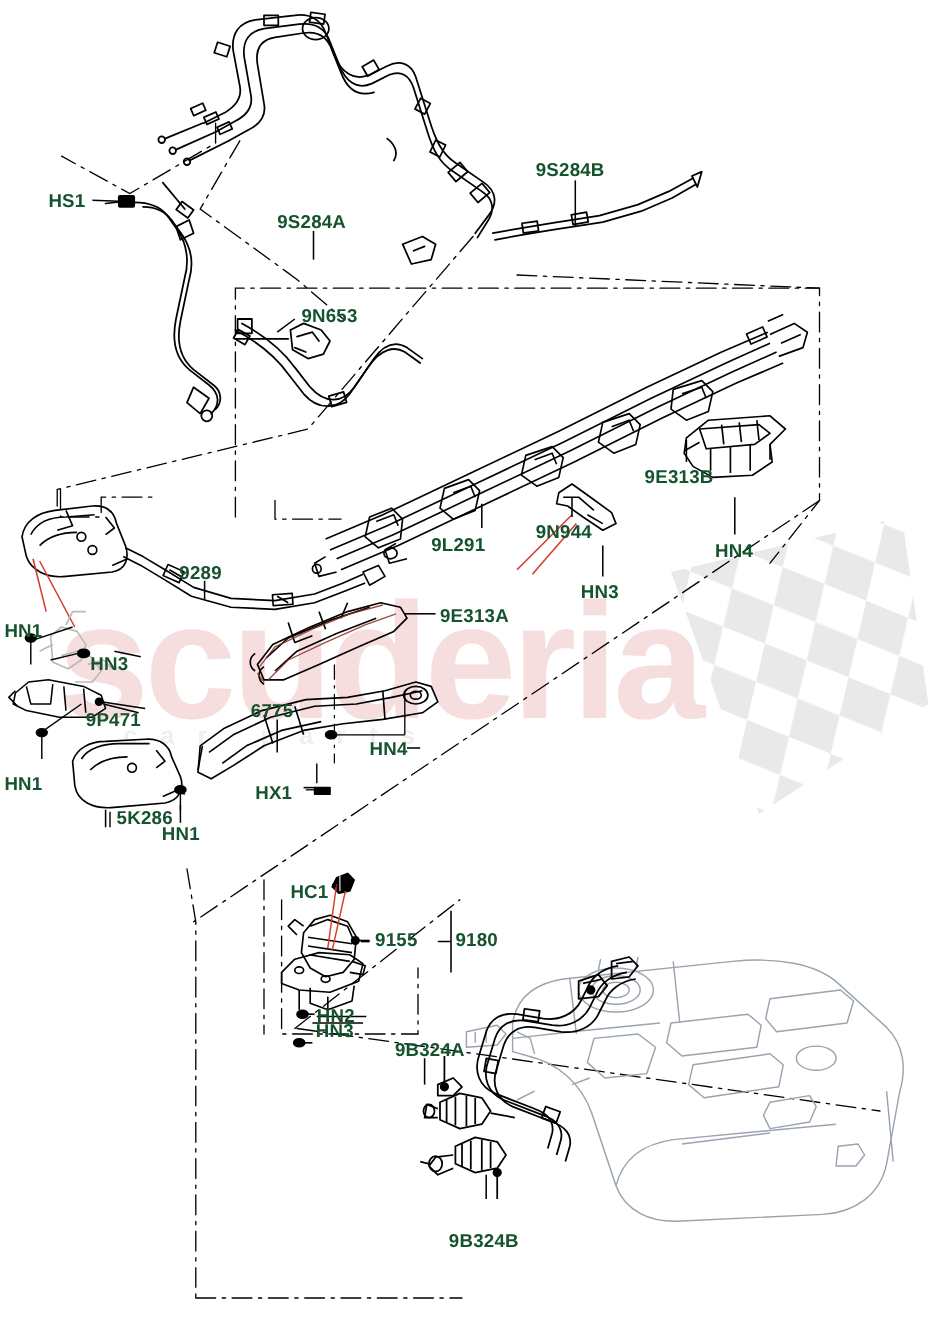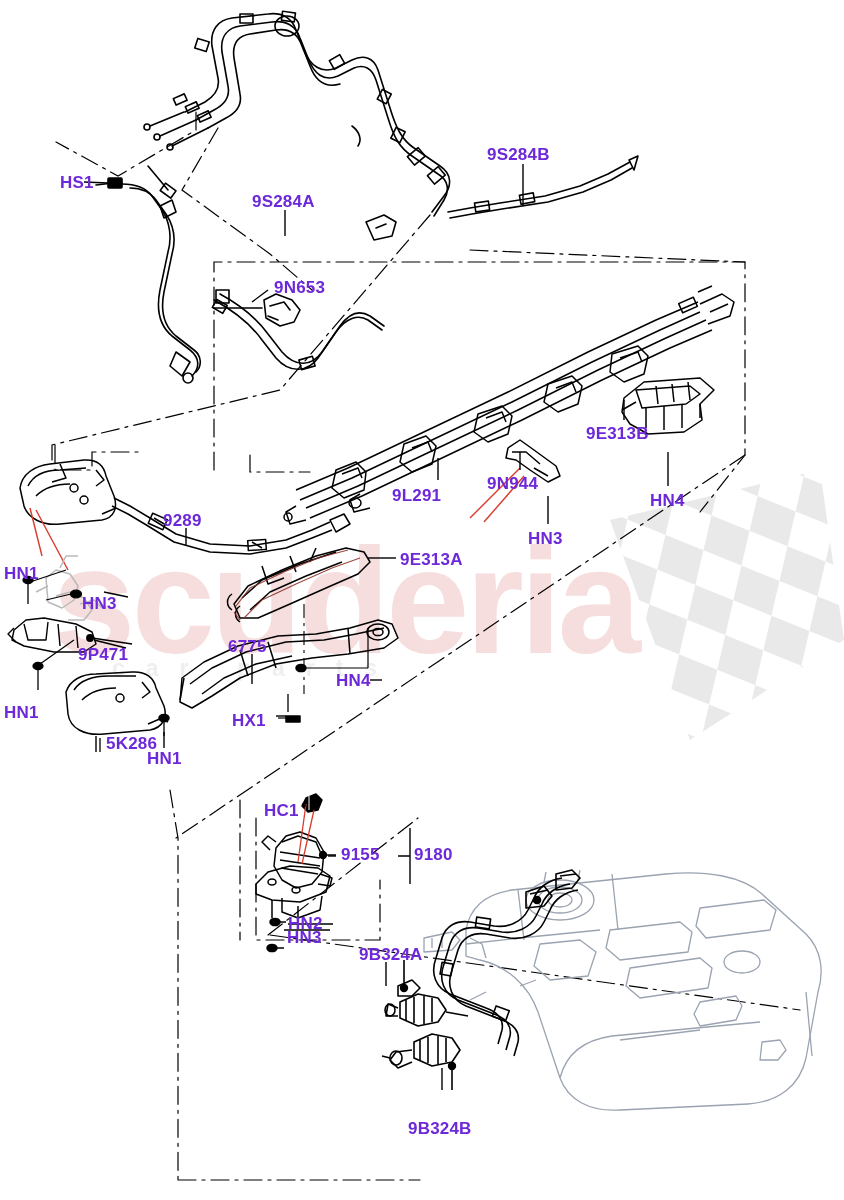--- a/index.html
+++ b/index.html
@@ -19,21 +19,21 @@
   }
   #diagram-svg {
     position: absolute;
     left: 0;
     top: 0;
     width: 844px;
     height: 1200px;
   }
   .callout {
     position: absolute;
-    color: #6d28d9;
+    color: #14532d;
     font-family: "Liberation Sans", sans-serif;
     font-size: 17px;
     font-weight: 700;
     letter-spacing: 0.2px;
     white-space: nowrap;
     line-height: 1;
   }
   .wm-text {
     position: absolute;
     font-family: "Liberation Sans", sans-serif;
@@ -461,21 +461,21 @@
       <path d="M306,806 L302,804"></path>
       <path d="M336,856 L328,856"></path>
       <path d="M410,856 L410,828 M410,856 L410,884 M410,856 L398,856"></path>
       <path d="M333,924 L288,924"></path>
       <path d="M330,930 L284,930"></path>
       <path d="M386,962 L386,986"></path>
       <path d="M442,1090 L442,1068"></path>
     </g>
   </svg>
 
-  <div class="callout" style="left:60px;  top:174px;text-align:right;">HS1</div>
+  <div class="callout" style="left:44px;  top:174px;text-align:right;">HS1</div>
   <div class="callout" style="left:252px; top:193px;">9S284A</div>
   <div class="callout" style="left:487px; top:146px;">9S284B</div>
   <div class="callout" style="left:274px; top:279px;">9N653</div>
   <div class="callout" style="left:586px; top:425px;">9E313B</div>
   <div class="callout" style="left:392px; top:487px;">9L291</div>
   <div class="callout" style="left:487px; top:475px;">9N944</div>
   <div class="callout" style="left:650px; top:492px;">HN4</div>
   <div class="callout" style="left:528px; top:530px;">HN3</div>
   <div class="callout" style="left:163px; top:512px;">9289</div>
   <div class="callout" style="left:400px; top:551px;">9E313A</div>

